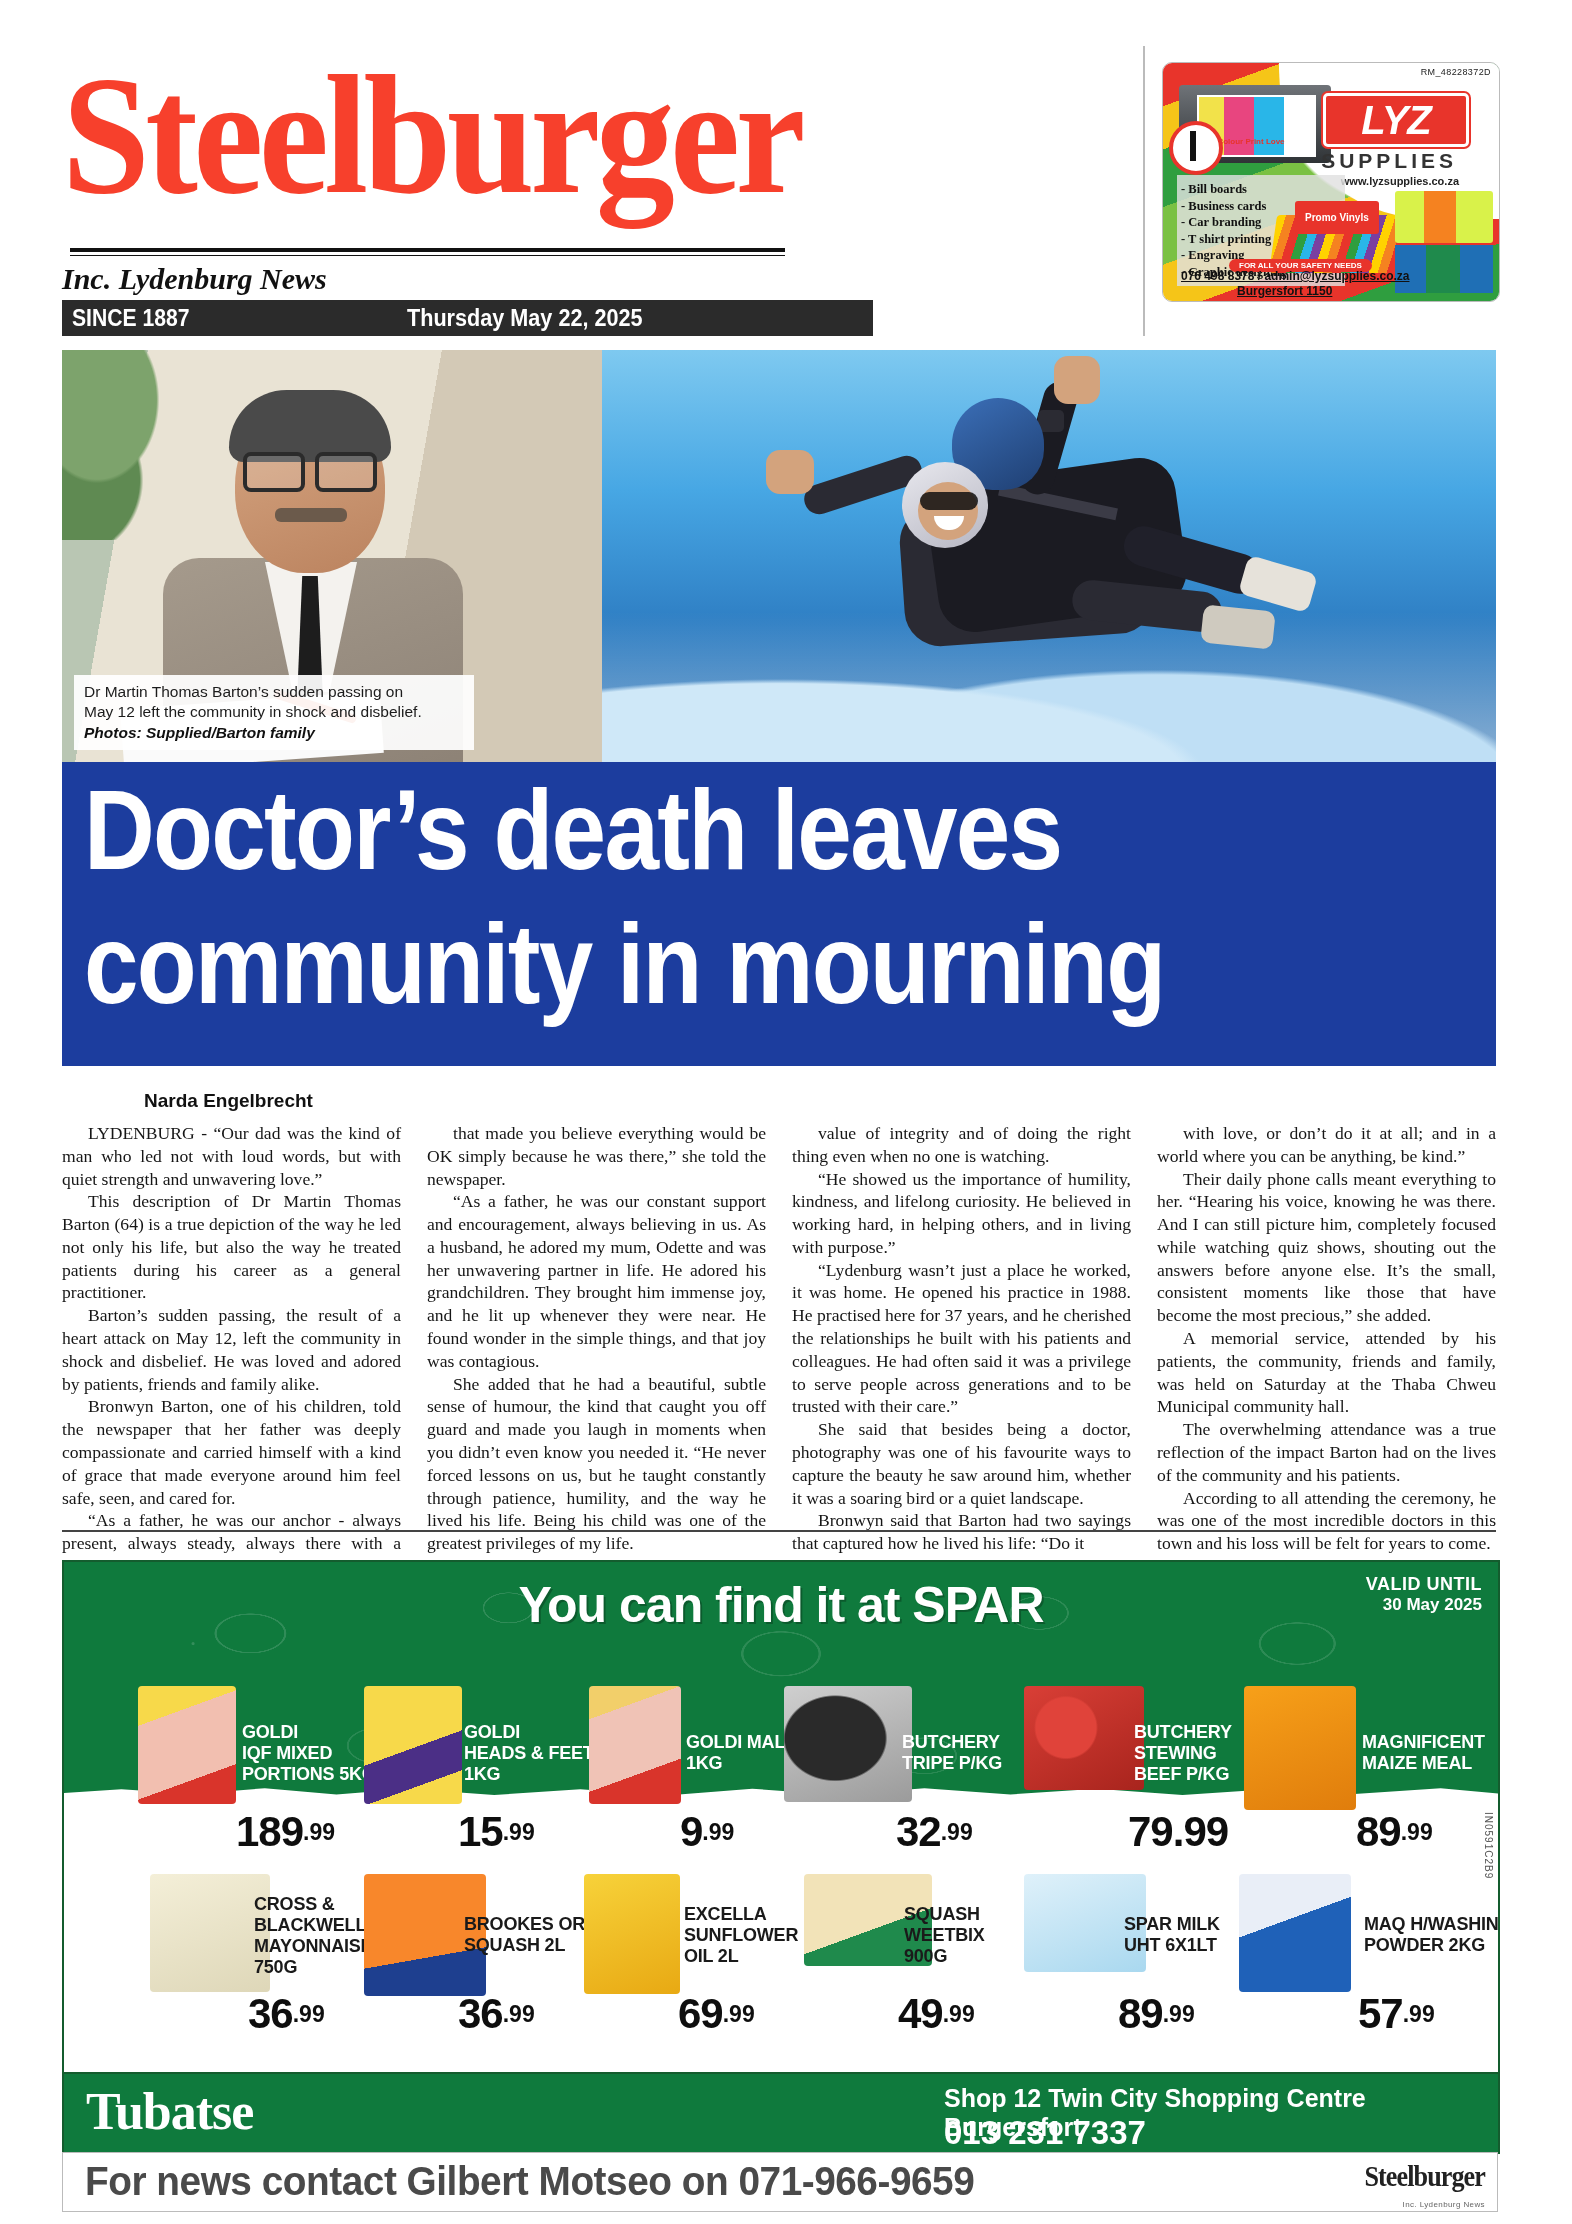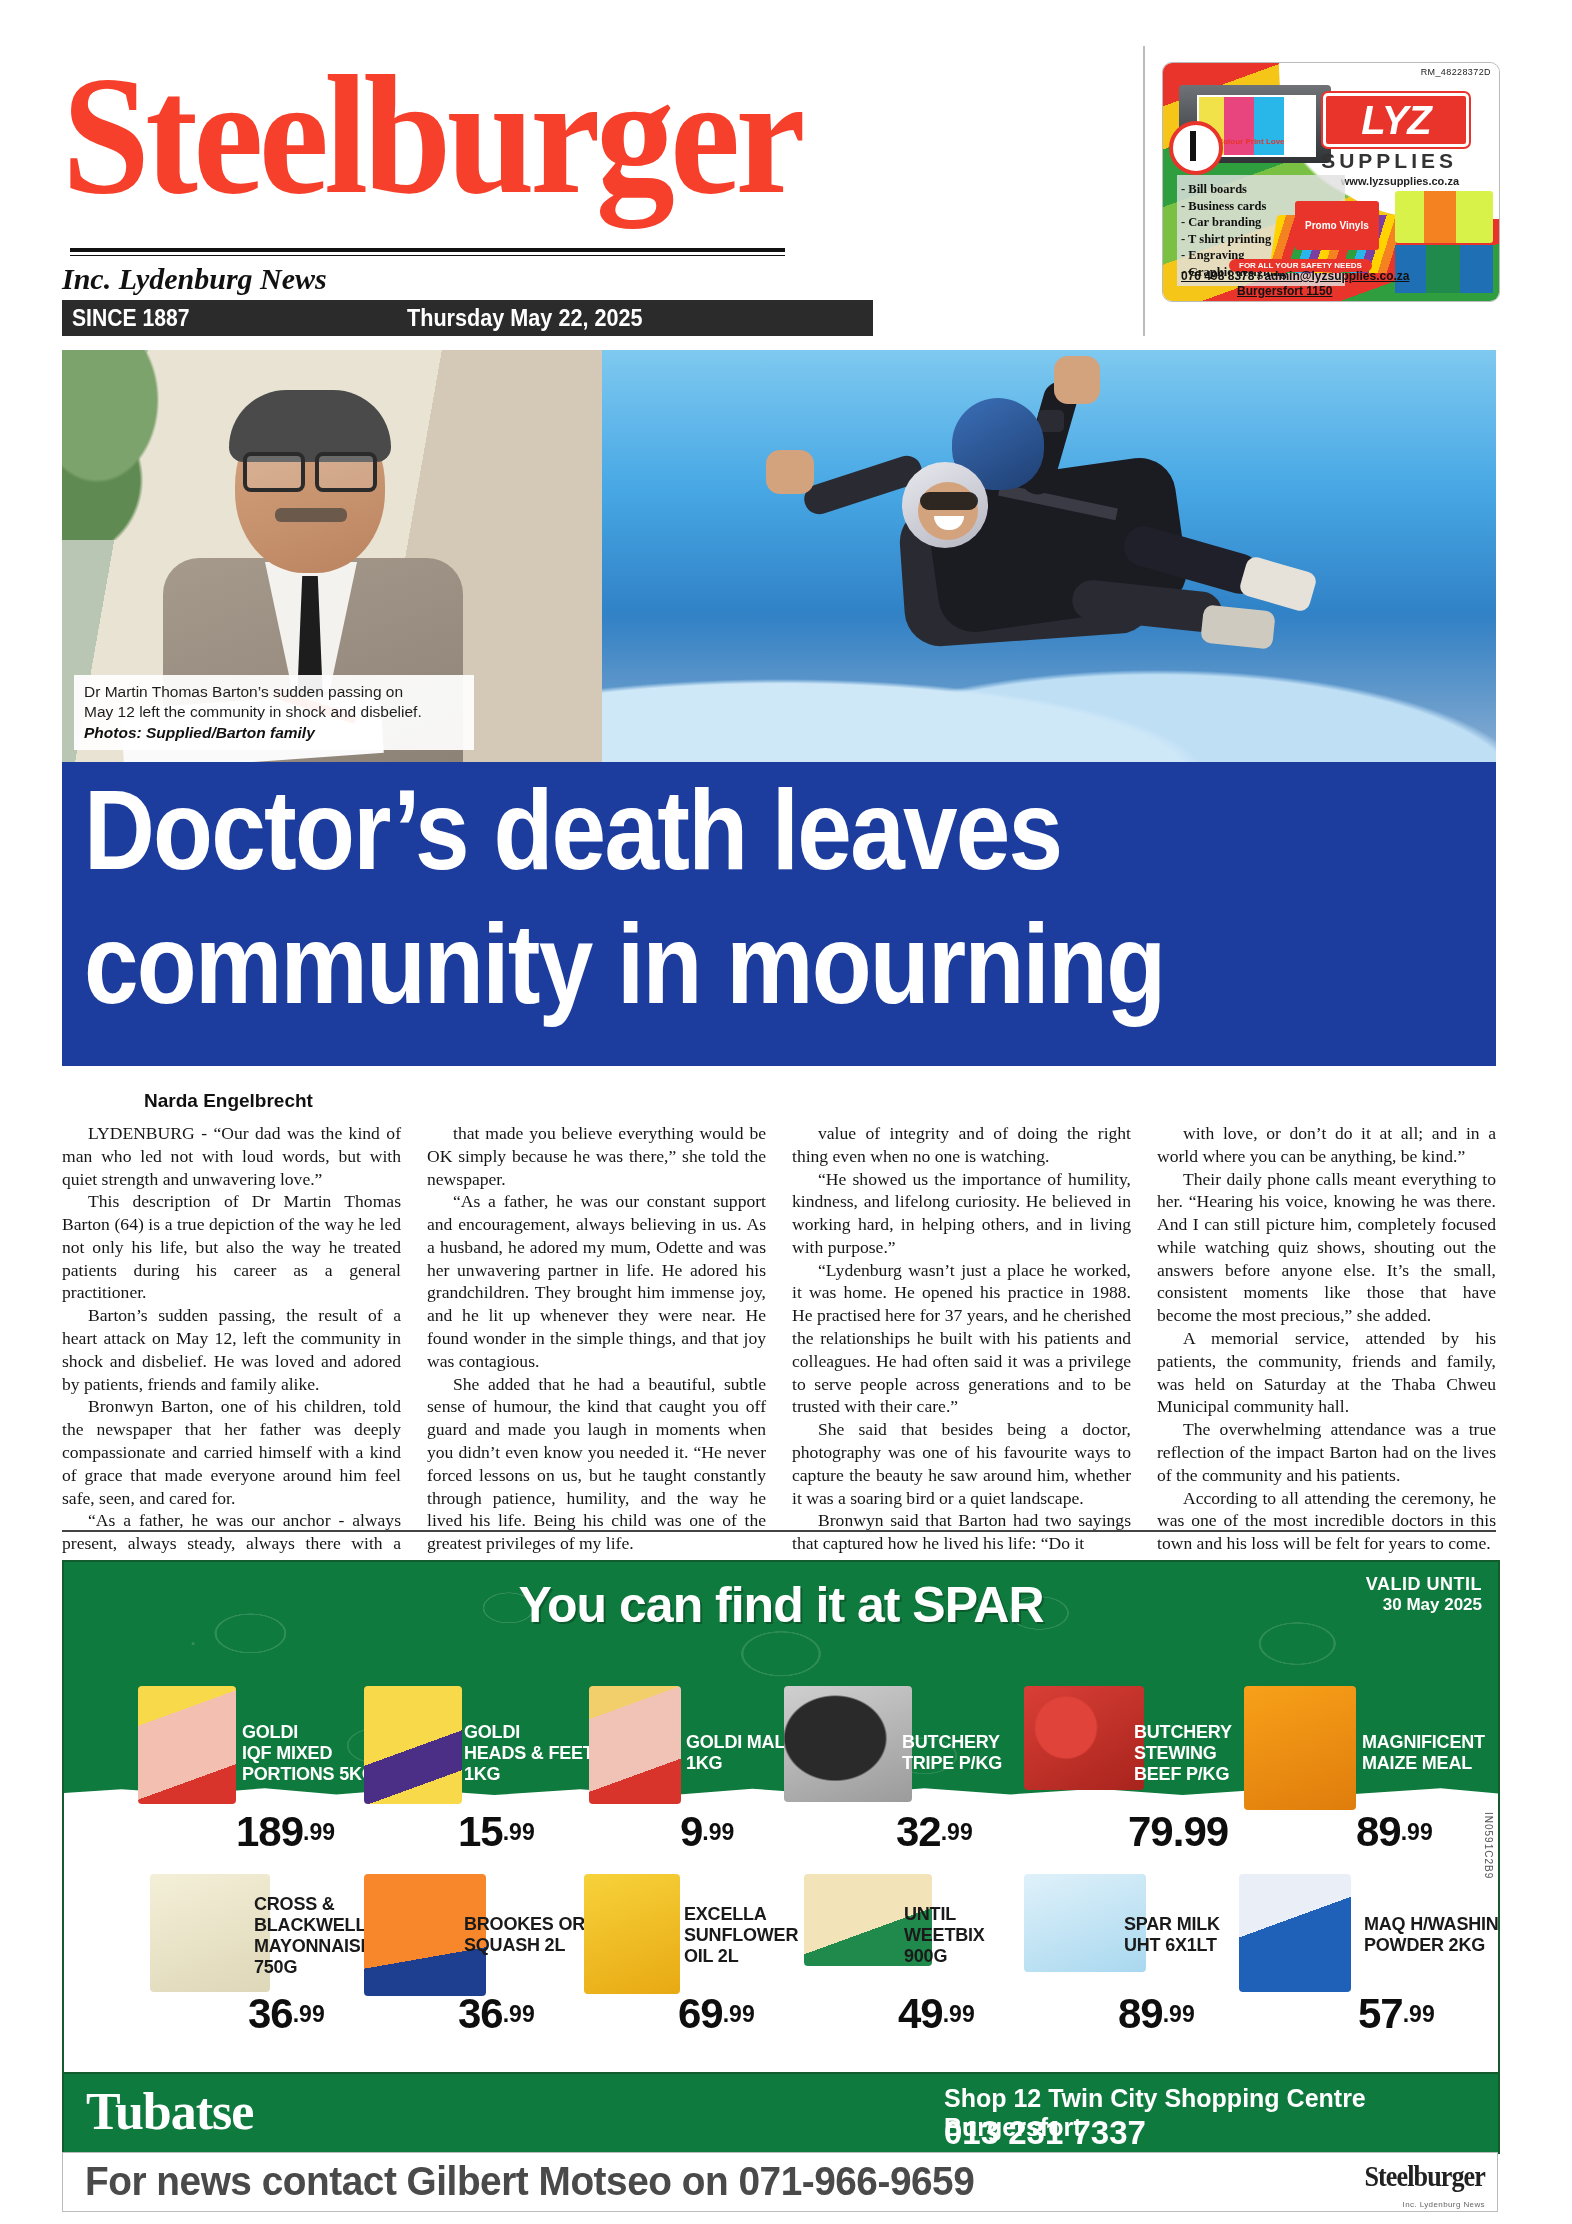--- a/index.html
+++ b/index.html
@@ -43,21 +43,21 @@
      linear-gradient(90deg,#f2e24a 0 22%,#e8457f 22% 48%,#29b6e8 48% 74%,#fff 74% 100%);
      border:2px solid #fff;}
   .lyz-print-txt{position:absolute;left:22px;top:52px;font-size:8px;color:#e8342b;font-weight:700;}
   .lyz-arrow{position:absolute;left:6px;top:58px;width:46px;height:46px;border:4px solid #e8342b;
      border-radius:50%;background:#fff;}
   .lyz-arrow:before{content:"";position:absolute;left:17px;top:6px;width:6px;height:30px;background:#111;}
   .lyz-list{position:absolute;left:14px;top:112px;width:160px;padding:6px 4px;
      background:rgba(225,225,225,.82);}
   .lyz-list div{font-family:"Liberation Serif",serif;font-size:12.5px;font-weight:700;color:#111;line-height:1.32;}
   .lyz-promo{position:absolute;left:132px;top:138px;background:#e8342b;color:#fff;font-size:10px;
-     font-weight:700;padding:19px 10px;border-radius:3px;}
+     font-weight:700;padding:11px 10px;border-radius:3px;}
   .lyz-tubes{position:absolute;left:110px;top:152px;width:128px;height:58px;background:
      repeating-linear-gradient(100deg,#ffd200 0 9px,#f58220 9px 18px,#e8342b 18px 27px,#2f9e3f 27px 36px,#29b6e8 36px 45px,#7a3fa0 45px 54px);
      border-radius:4px;transform:skewX(-8deg);}
   .lyz-vests{position:absolute;right:6px;top:128px;width:98px;height:52px;background:
      linear-gradient(90deg,#d9f24a 0 30%,#f58220 30% 62%,#d9f24a 62% 100%);border-radius:3px;}
   .lyz-ovl{position:absolute;right:6px;top:182px;width:98px;height:48px;background:
      linear-gradient(90deg,#1f6fb5 0 32%,#1f8a4c 32% 66%,#1f6fb5 66% 100%);}
   .lyz-safety{position:absolute;left:66px;top:196px;background:#e8342b;color:#fff;font-size:8px;
      font-weight:700;padding:2px 10px;border-radius:10px;}
   .lyz-contact{position:absolute;left:18px;bottom:18px;font-size:12px;font-weight:700;color:#111;
@@ -398,21 +398,21 @@
       </div>
       <div class="prod" style="left: 520px; top: 0px;">
         <div class="pimg" style="width: 96px; height: 120px; background: linear-gradient(160deg, rgb(247, 210, 58), rgb(232, 169, 19)); top: 2px;"></div>
         <div class="plabel" style="left: 100px; top: 32px; white-space: pre;">EXCELLA
 SUNFLOWER
 OIL 2L</div>
         <div class="pprice" style="left: 94px; top: 118px;"><span class="big">69</span><span class="cents">.99</span></div>
       </div>
       <div class="prod" style="left: 740px; top: 0px;">
         <div class="pimg" style="width: 128px; height: 92px; background: linear-gradient(160deg, rgb(242, 227, 184) 0px, rgb(242, 227, 184) 58%, rgb(31, 138, 76) 58%, rgb(31, 138, 76) 100%); top: 2px;"></div>
-        <div class="plabel" style="left: 100px; top: 32px; white-space: pre;">UNTIL
+        <div class="plabel" style="left: 100px; top: 32px; white-space: pre;">SQUASH
 WEETBIX
 900G</div>
         <div class="pprice" style="left: 94px; top: 118px;"><span class="big">49</span><span class="cents">.99</span></div>
       </div>
       <div class="prod" style="left: 960px; top: 0px;">
         <div class="pimg" style="width: 122px; height: 98px; background: linear-gradient(160deg, rgb(223, 241, 250), rgb(169, 216, 239)); top: 2px;"></div>
         <div class="plabel" style="left: 100px; top: 42px; white-space: pre;">SPAR MILK
 UHT 6X1LT</div>
         <div class="pprice" style="left: 94px; top: 118px;"><span class="big">89</span><span class="cents">.99</span></div>
       </div>

